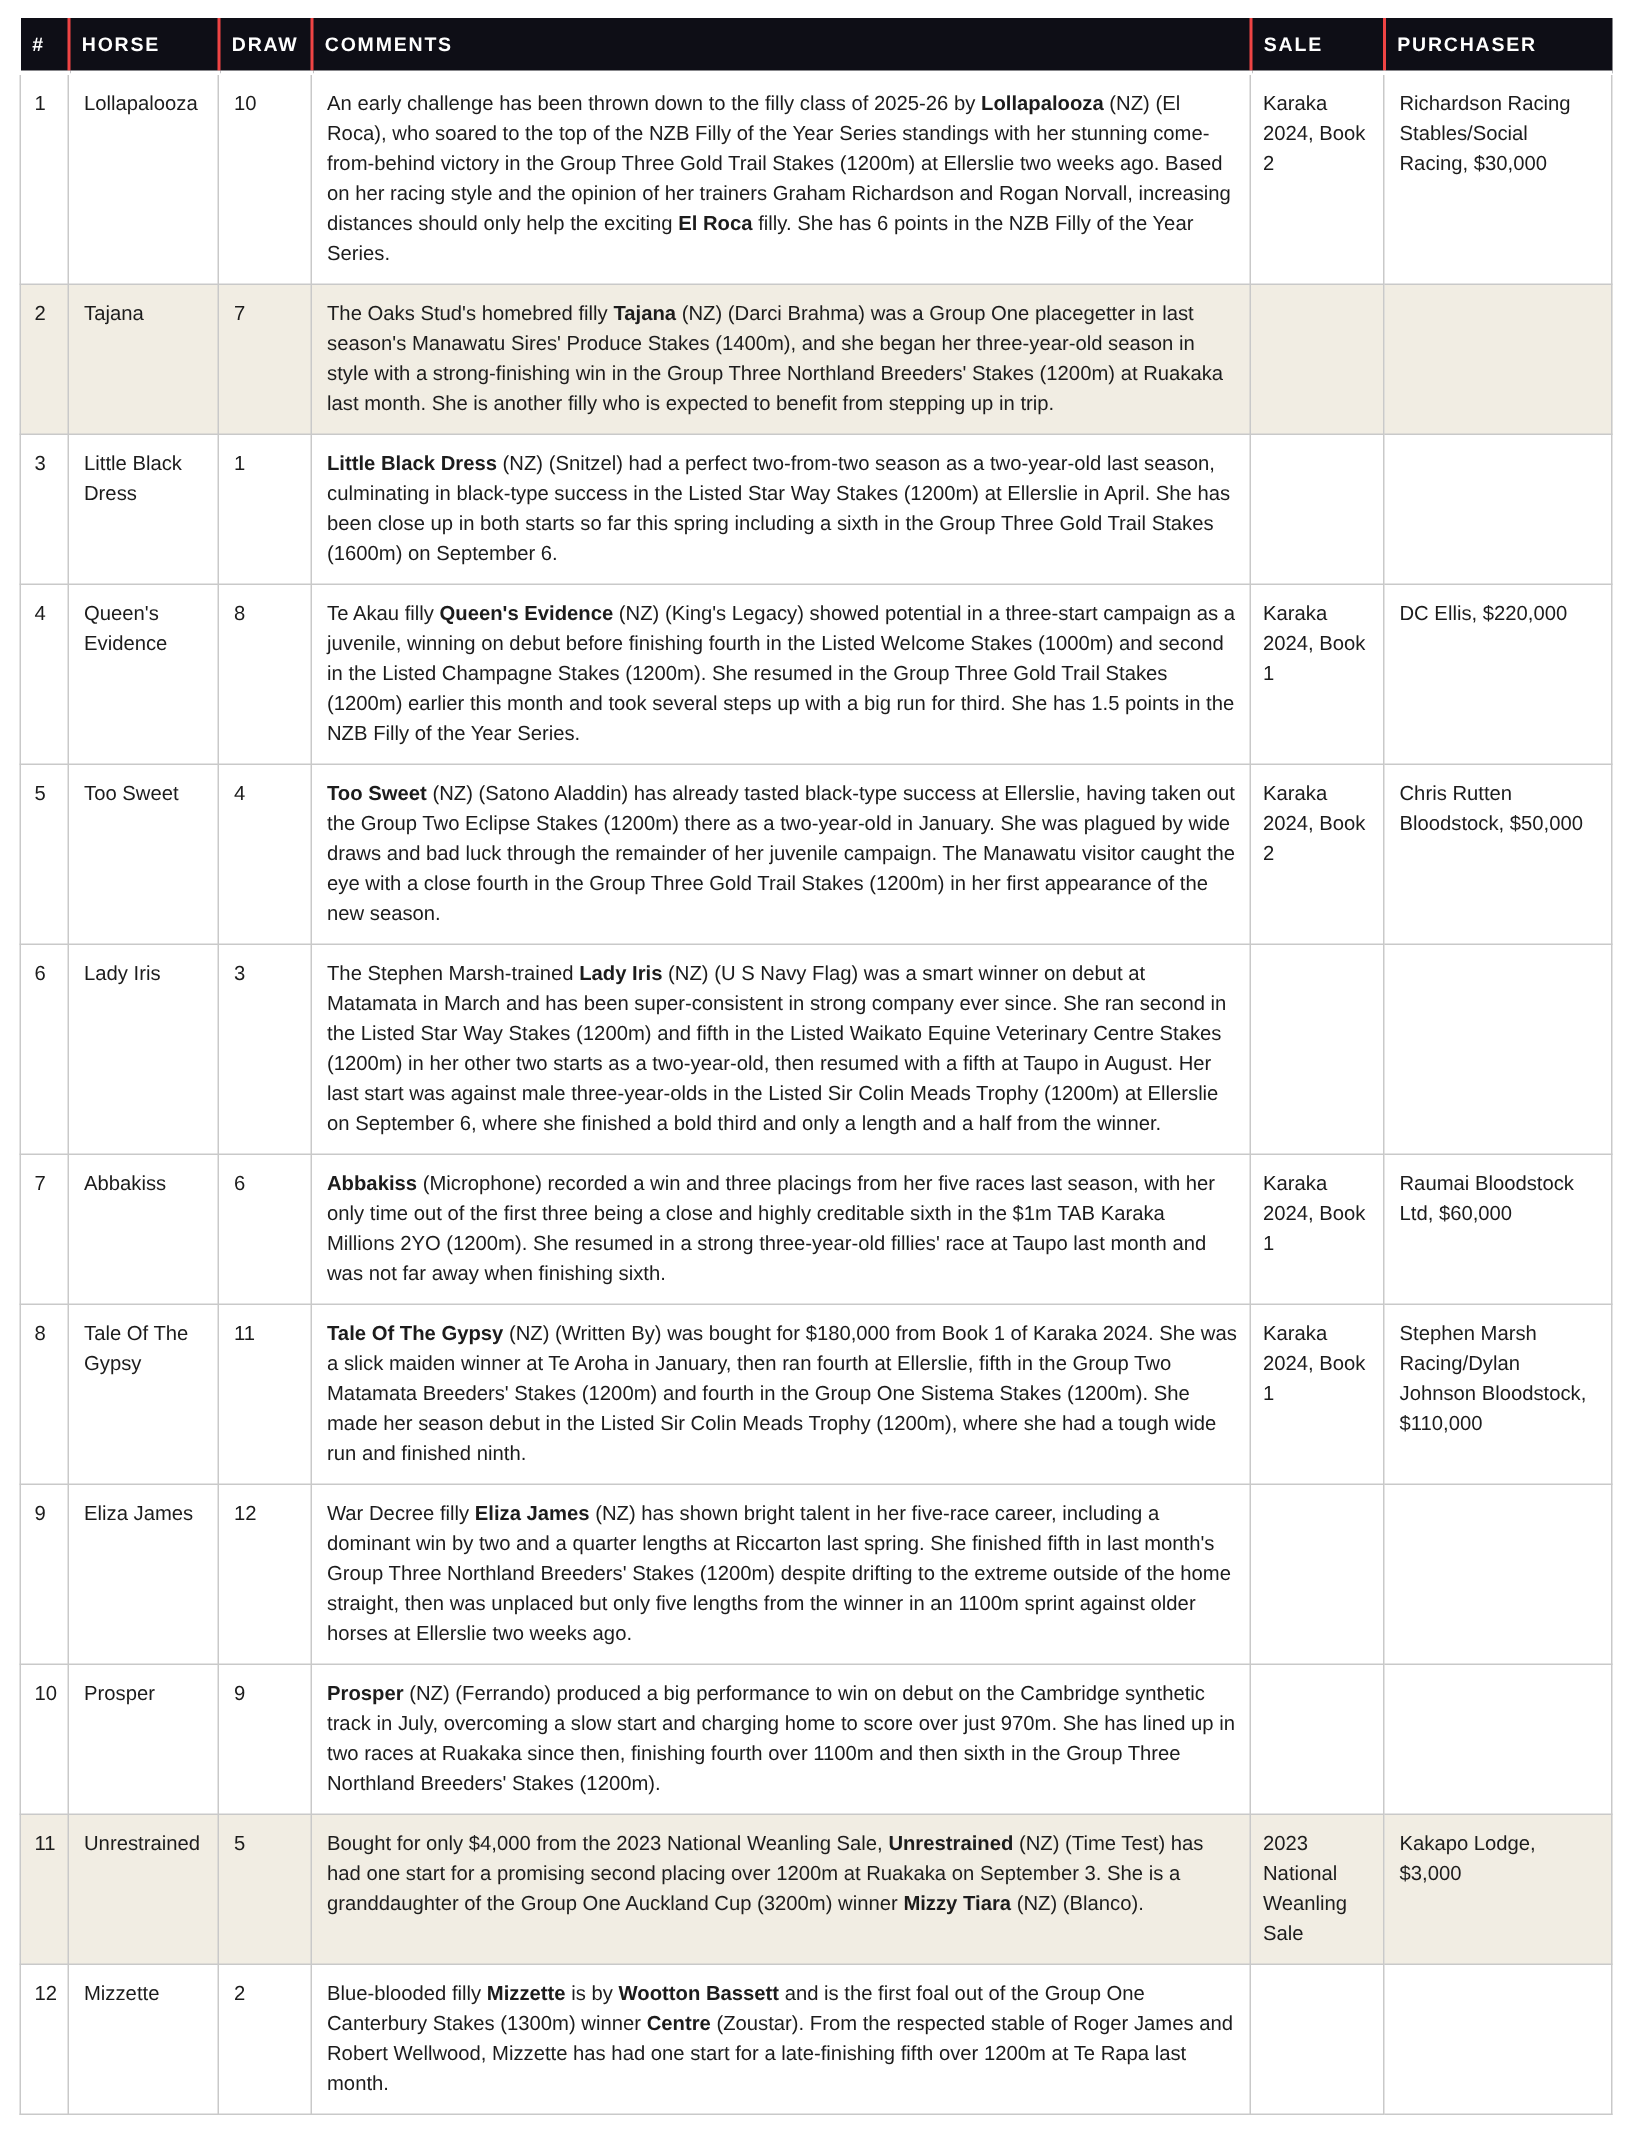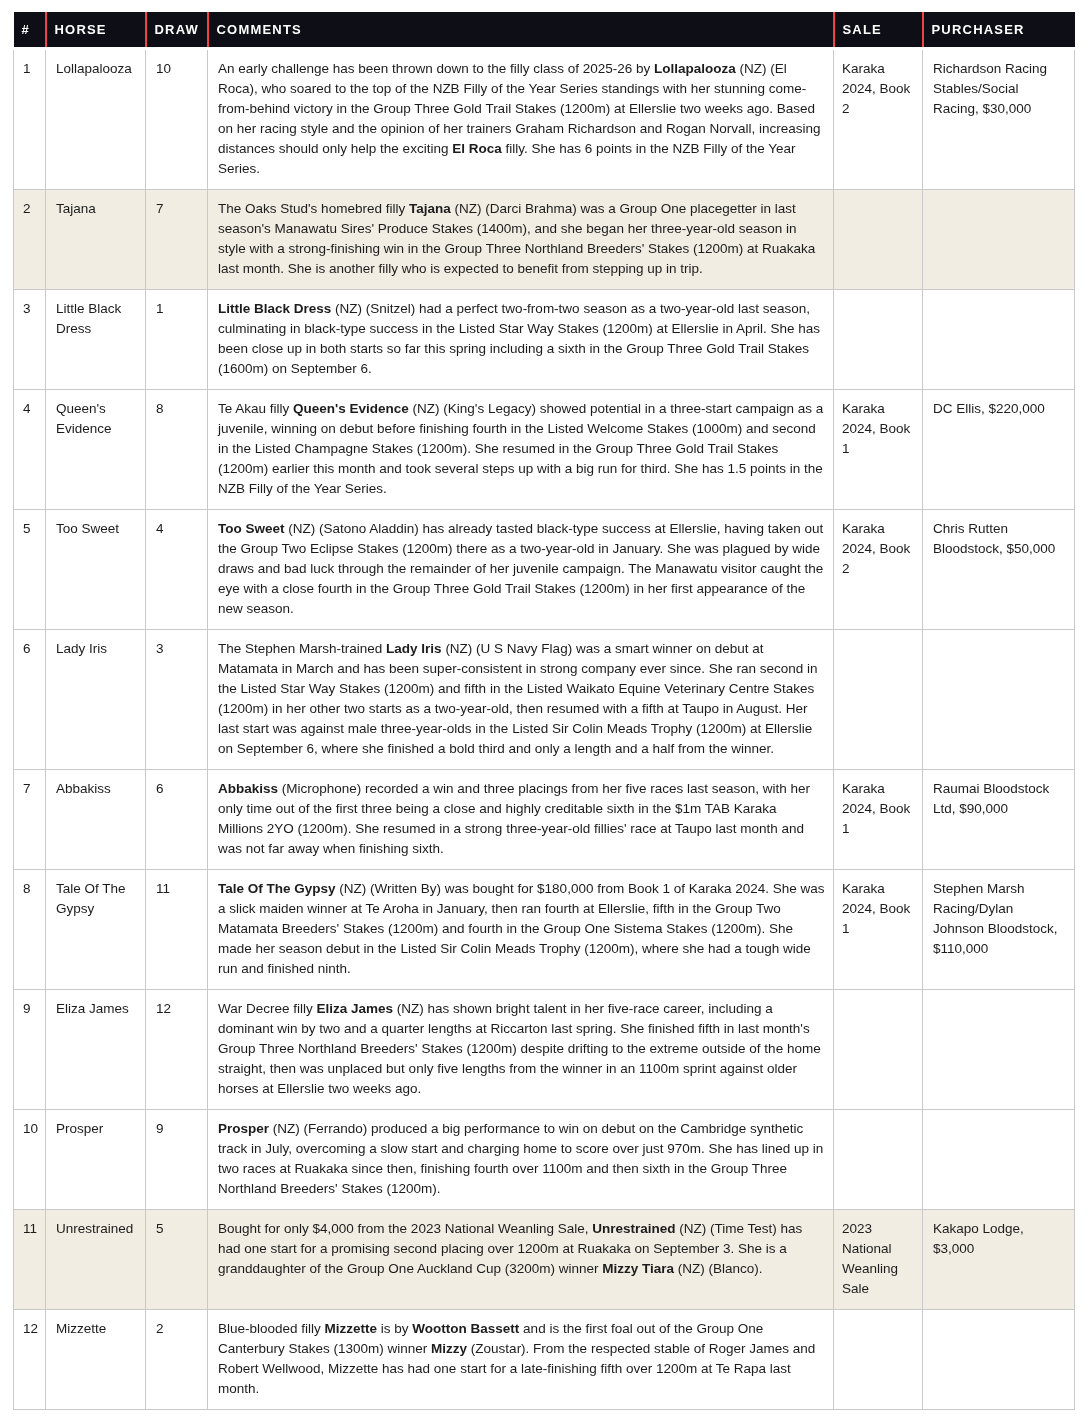--- a/index.html
+++ b/index.html
@@ -126,21 +126,21 @@
     <td class="c-comments">The Stephen Marsh-trained <b>Lady Iris</b> (NZ) (U S Navy Flag) was a smart winner on debut at Matamata in March and has been super-consistent in strong company ever since. She ran second in the Listed Star Way Stakes (1200m) and fifth in the Listed Waikato Equine Veterinary Centre Stakes (1200m) in her other two starts as a two-year-old, then resumed with a fifth at Taupo in August. Her last start was against male three-year-olds in the Listed Sir Colin Meads Trophy (1200m) at Ellerslie on September 6, where she finished a bold third and only a length and a half from the winner.</td>
     <td class="c-sale"></td>
     <td class="c-purchaser"></td>
   </tr>
         <tr>
     <td class="c-num">7</td>
     <td class="c-horse">Abbakiss</td>
     <td class="c-draw">6</td>
     <td class="c-comments"><b>Abbakiss</b> (Microphone) recorded a win and three placings from her five races last season, with her only time out of the first three being a close and highly creditable sixth in the $1m TAB Karaka Millions 2YO (1200m). She resumed in a strong three-year-old fillies' race at Taupo last month and was not far away when finishing sixth.</td>
     <td class="c-sale">Karaka 2024, Book 1</td>
-    <td class="c-purchaser">Raumai Bloodstock Ltd, $90,000</td>
+    <td class="c-purchaser">Raumai Bloodstock Ltd, $60,000</td>
   </tr>
         <tr>
     <td class="c-num">8</td>
     <td class="c-horse">Tale Of The Gypsy</td>
     <td class="c-draw">11</td>
     <td class="c-comments"><b>Tale Of The Gypsy</b> (NZ) (Written By) was bought for $180,000 from Book 1 of Karaka 2024. She was a slick maiden winner at Te Aroha in January, then ran fourth at Ellerslie, fifth in the Group Two Matamata Breeders' Stakes (1200m) and fourth in the Group One Sistema Stakes (1200m). She made her season debut in the Listed Sir Colin Meads Trophy (1200m), where she had a tough wide run and finished ninth.</td>
     <td class="c-sale">Karaka 2024, Book 1</td>
     <td class="c-purchaser">Stephen Marsh Racing/Dylan Johnson Bloodstock, $110,000</td>
   </tr>
         <tr>
@@ -164,19 +164,19 @@
     <td class="c-horse">Unrestrained</td>
     <td class="c-draw">5</td>
     <td class="c-comments">Bought for only $4,000 from the 2023 National Weanling Sale, <b>Unrestrained</b> (NZ) (Time Test) has had one start for a promising second placing over 1200m at Ruakaka on September 3. She is a granddaughter of the Group One Auckland Cup (3200m) winner <b>Mizzy Tiara</b> (NZ) (Blanco).</td>
     <td class="c-sale">2023 National Weanling Sale</td>
     <td class="c-purchaser">Kakapo Lodge, $3,000</td>
   </tr>
         <tr>
     <td class="c-num">12</td>
     <td class="c-horse">Mizzette</td>
     <td class="c-draw">2</td>
-    <td class="c-comments">Blue-blooded filly <b>Mizzette</b> is by <b>Wootton Bassett</b> and is the first foal out of the Group One Canterbury Stakes (1300m) winner <b>Mizzy</b> (Zoustar). From the respected stable of Roger James and Robert Wellwood, Mizzette has had one start for a late-finishing fifth over 1200m at Te Rapa last month.</td>
+    <td class="c-comments">Blue-blooded filly <b>Mizzette</b> is by <b>Wootton Bassett</b> and is the first foal out of the Group One Canterbury Stakes (1300m) winner <b>Centre</b> (Zoustar). From the respected stable of Roger James and Robert Wellwood, Mizzette has had one start for a late-finishing fifth over 1200m at Te Rapa last month.</td>
     <td class="c-sale"></td>
     <td class="c-purchaser"></td>
   </tr>
       </tbody>
   </table>
 </div>
 
 </body></html>

